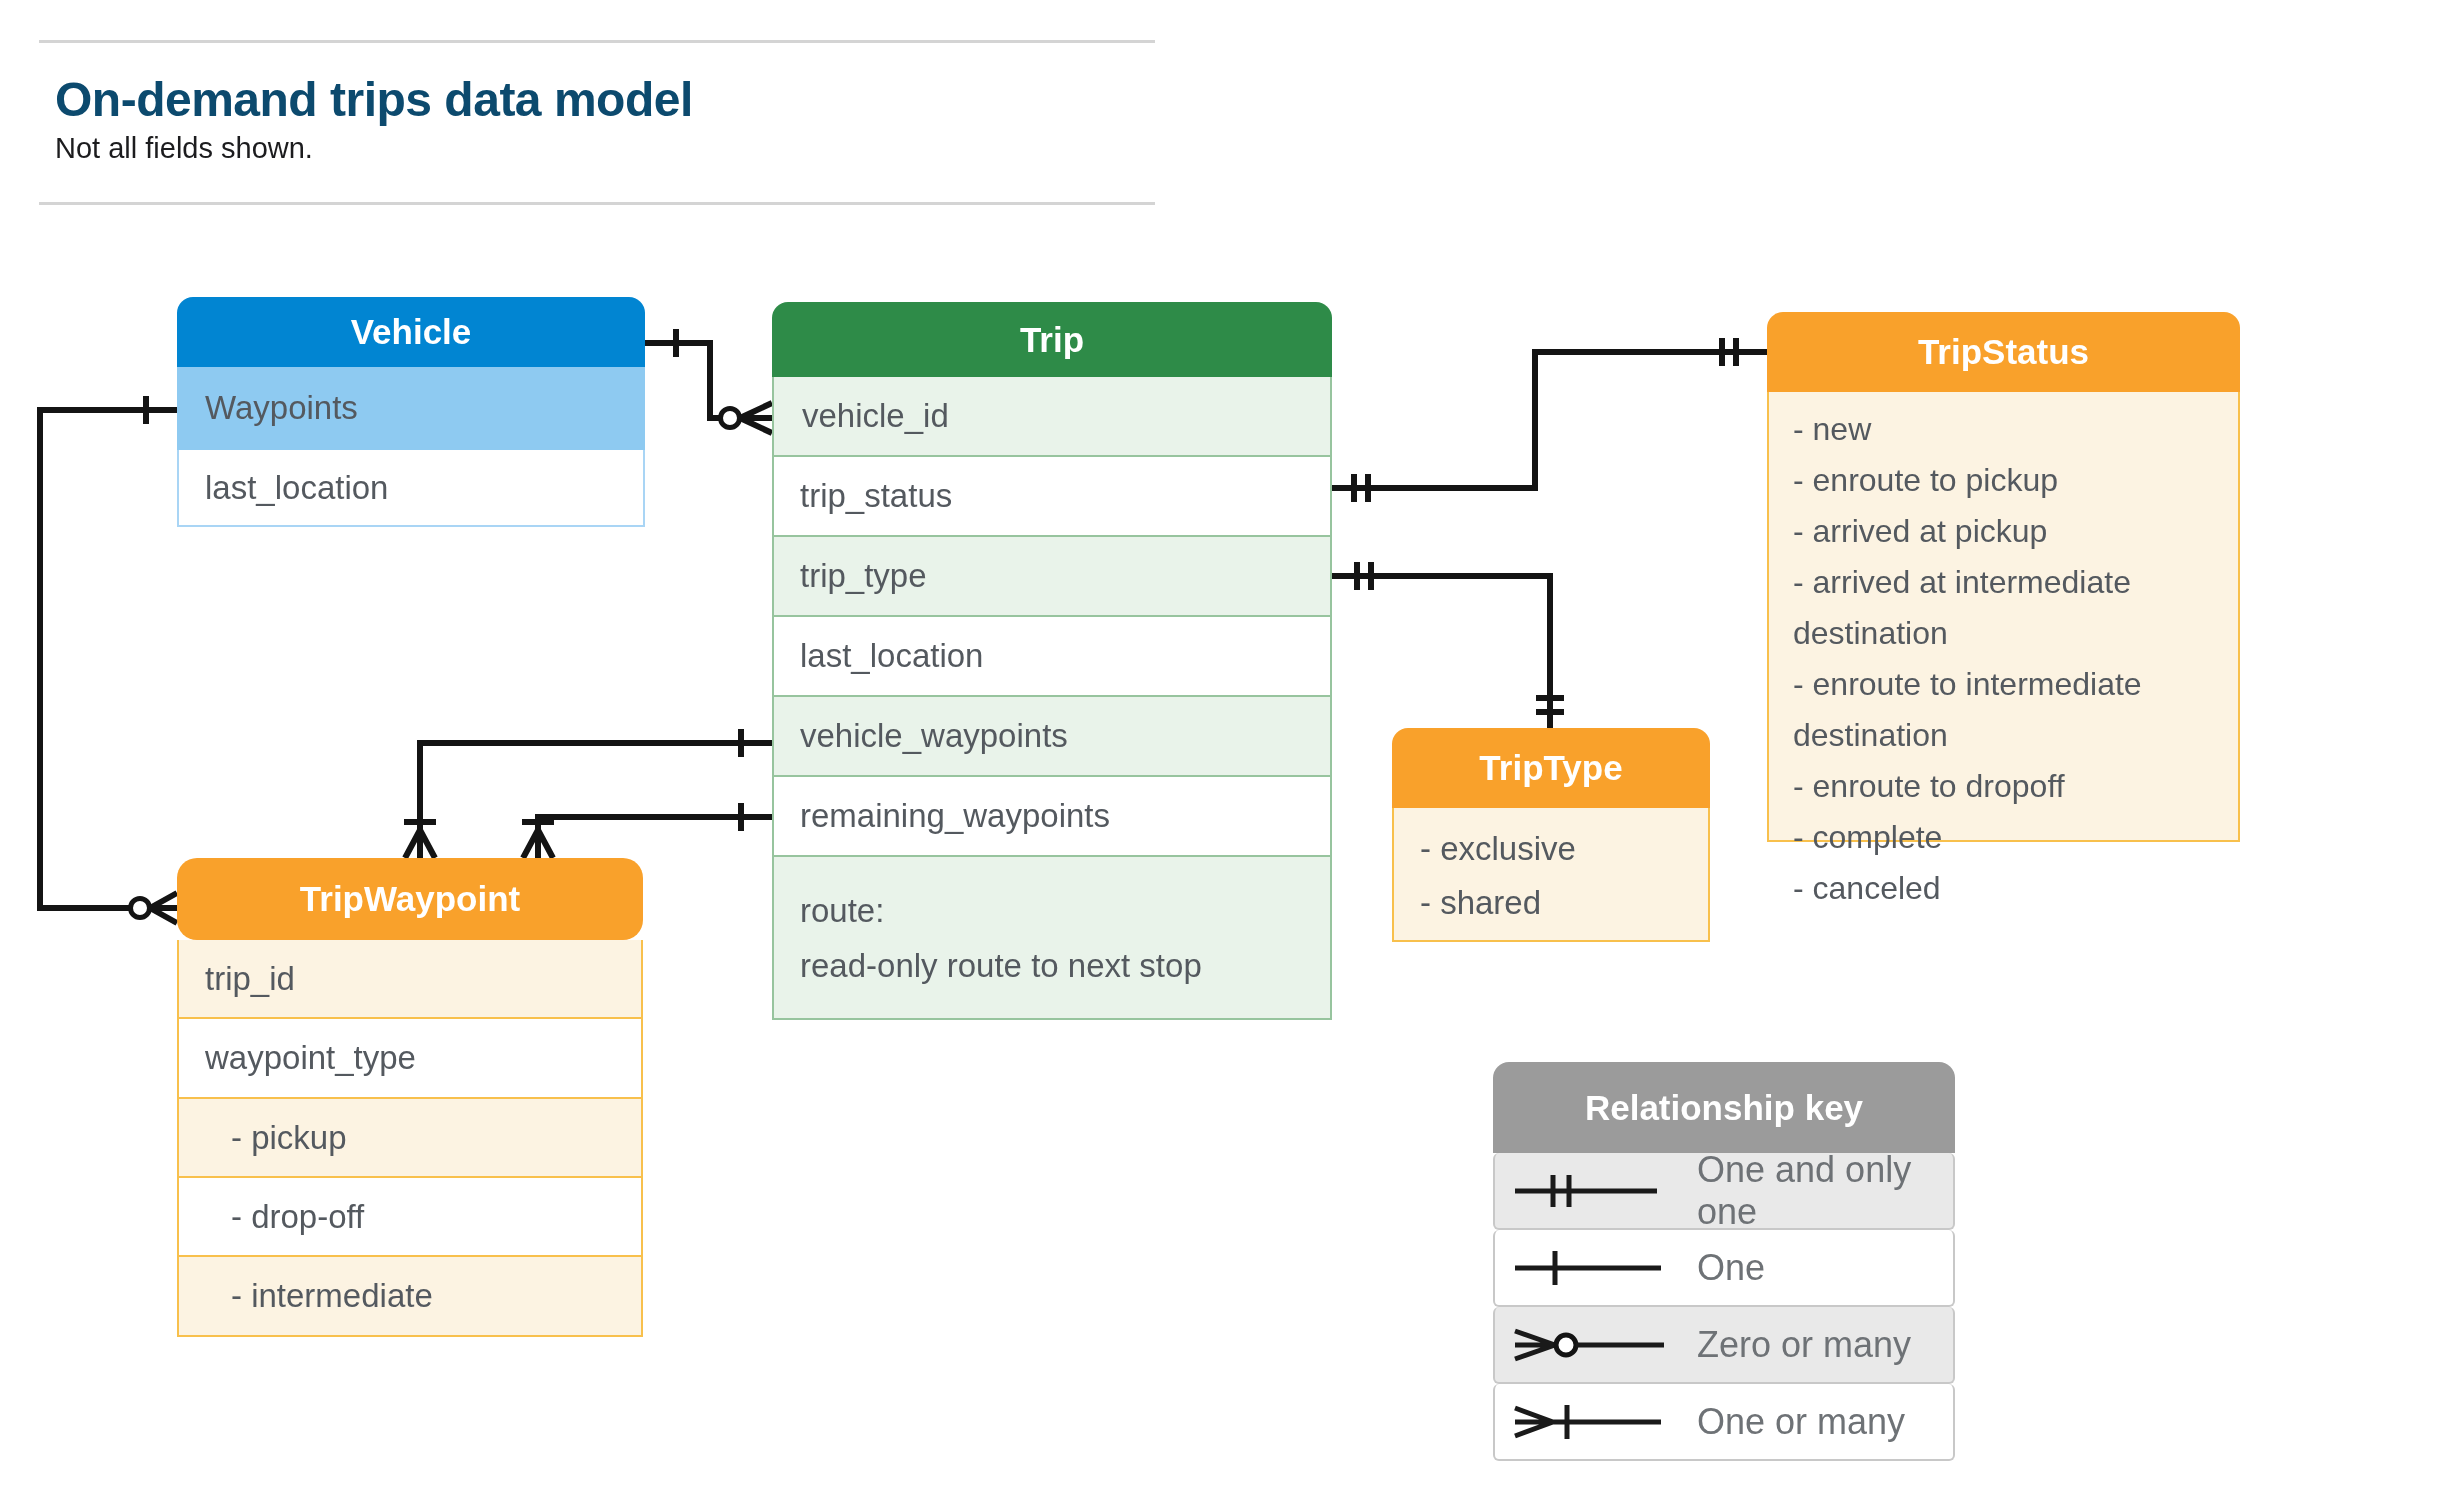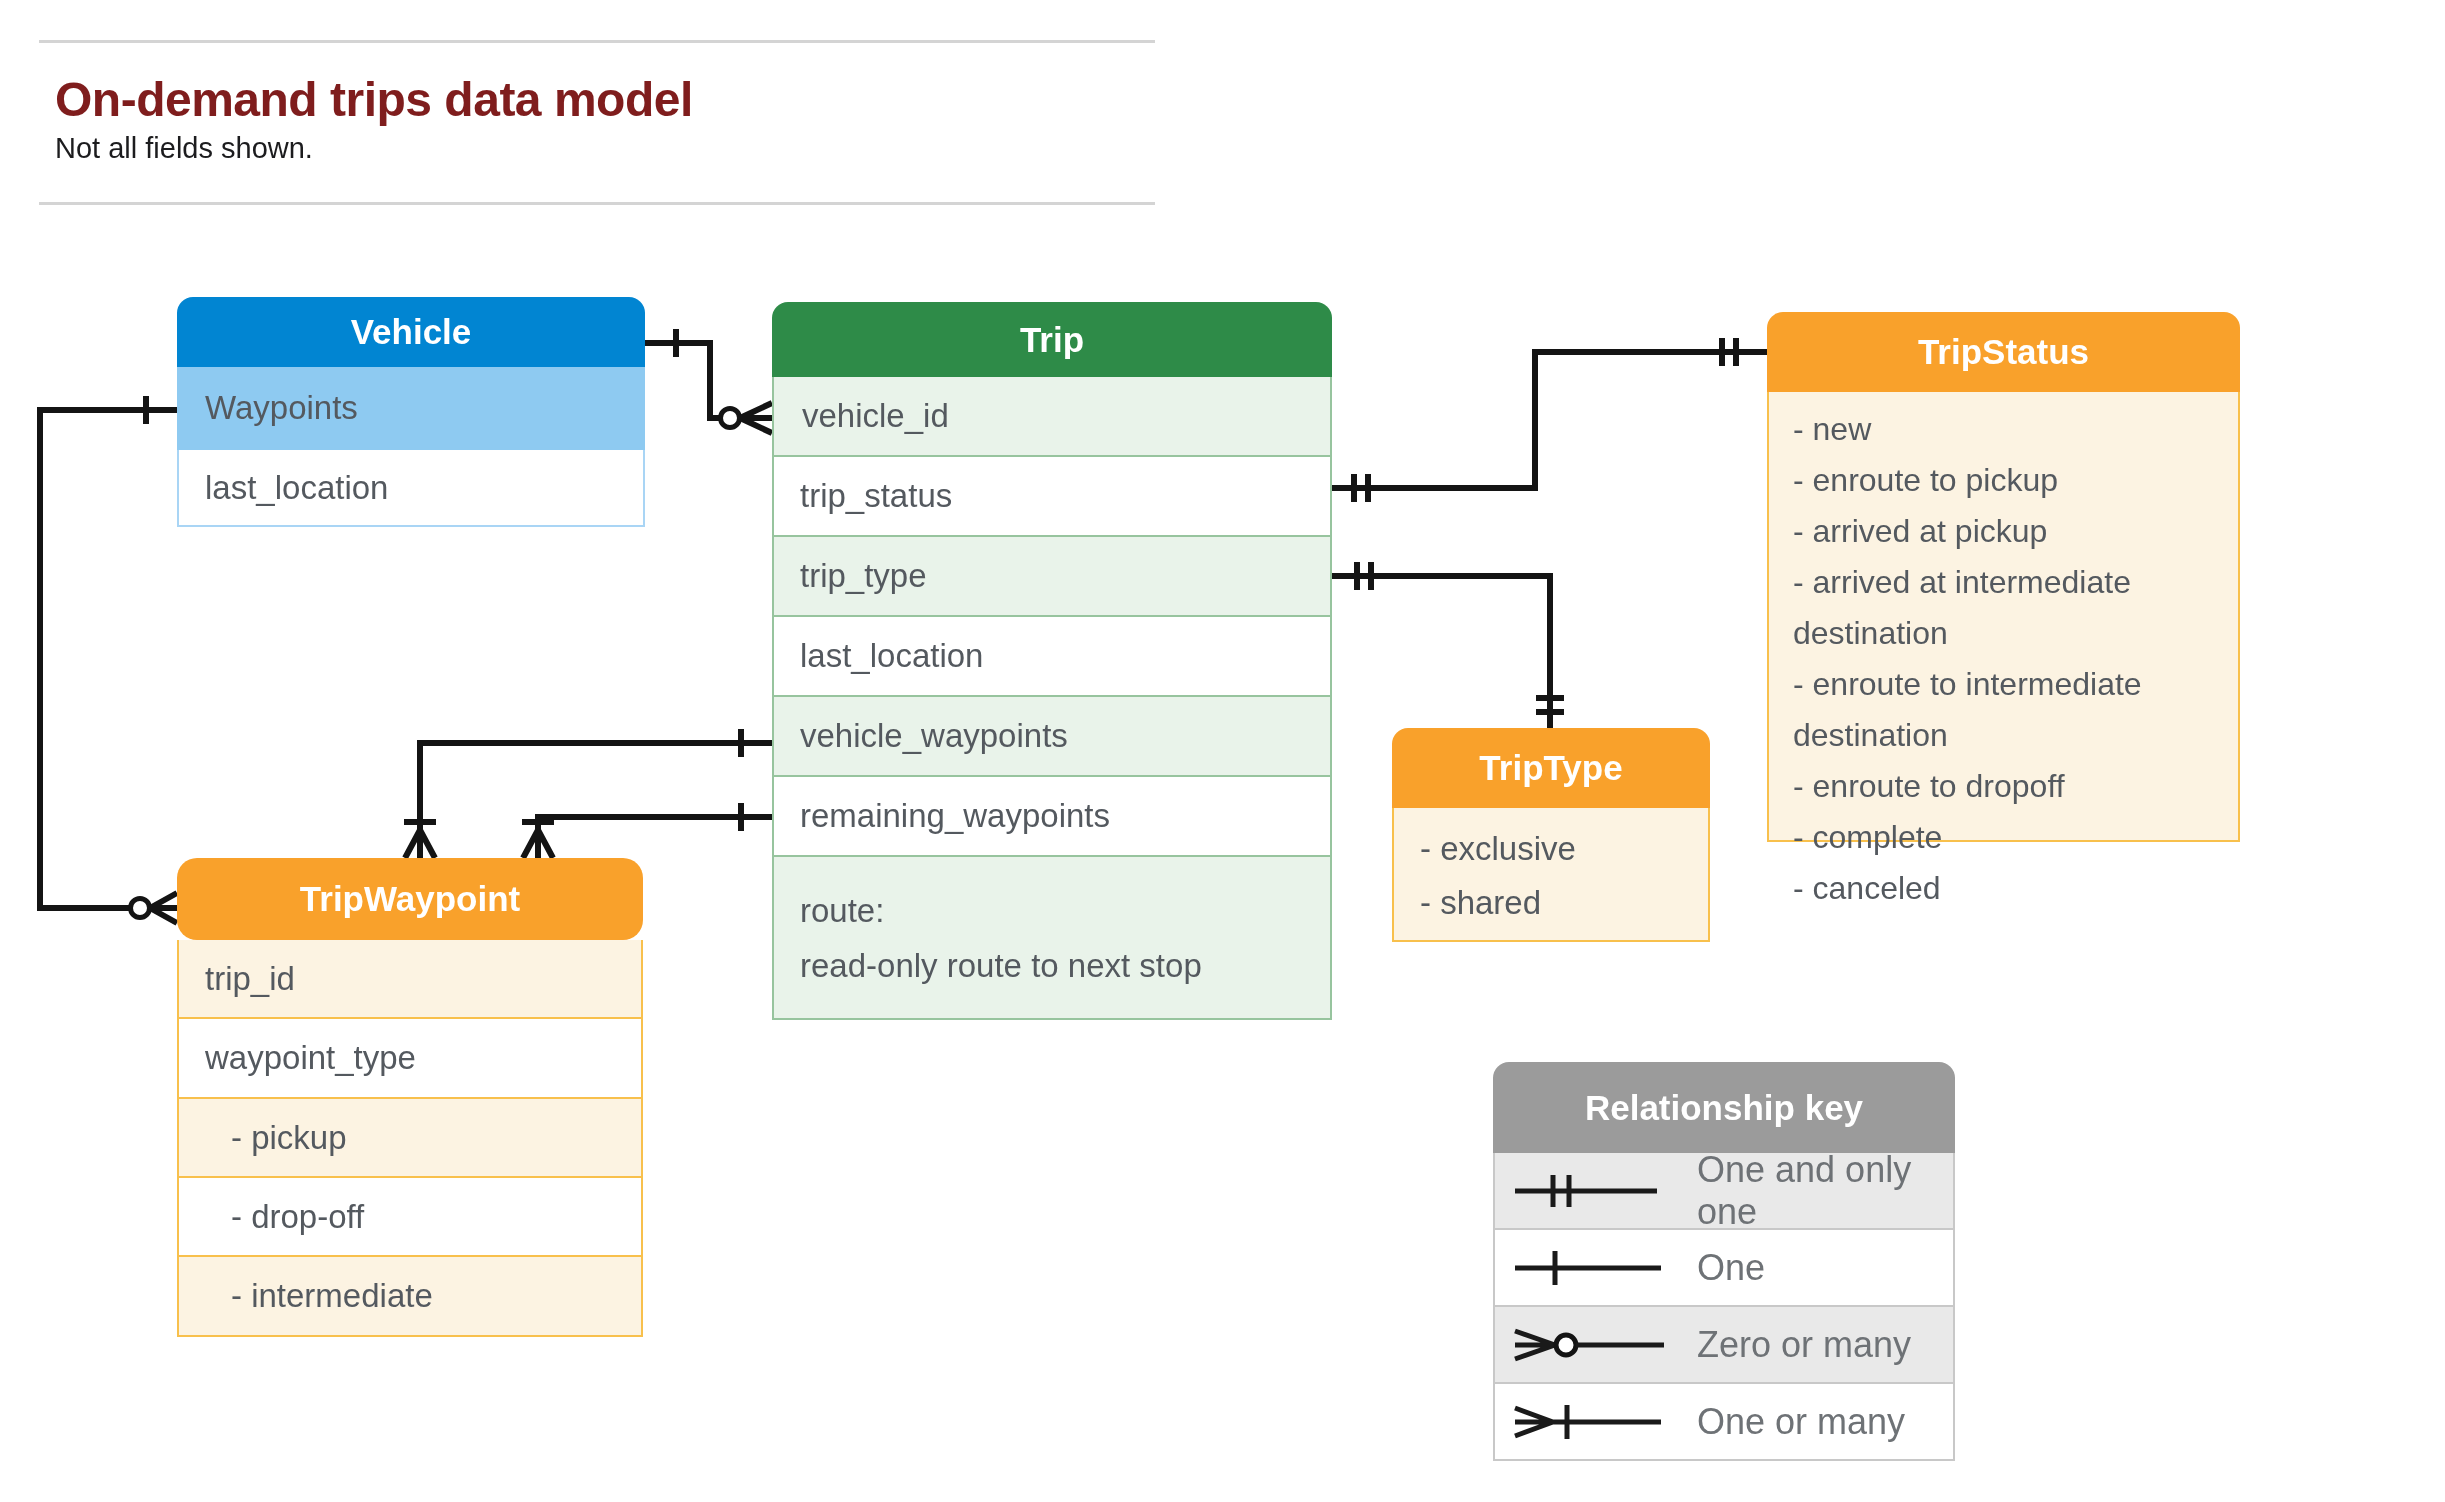--- a/index.html
+++ b/index.html
@@ -1,19 +1,19 @@
 <!DOCTYPE html>
 <html><head>
 <meta charset="utf-8">
 <style>
   html,body{margin:0;padding:0;background:#fff;}
   .canvas{position:relative;width:2445px;height:1502px;background:#fff;overflow:hidden;
           font-family:"Liberation Sans",sans-serif;}
   .divider{position:absolute;height:3px;background:#d4d4d4;}
-  .page-title{position:absolute;left:55px;top:72px;font-size:48px;font-weight:bold;color:#7f1d1d;margin:0;letter-spacing:-0.5px;}
+  .page-title{position:absolute;left:55px;top:72px;font-size:48px;font-weight:bold;color:#0c4a6e;margin:0;letter-spacing:-0.5px;}
   .page-subtitle{position:absolute;left:55px;top:132px;font-size:29px;color:#1c1c1e;margin:0;}
 
   .entity{position:absolute;box-sizing:border-box;z-index:2;}
   .hdr{display:flex;align-items:center;justify-content:center;color:#fff;font-weight:bold;
        font-size:35px;border-radius:16px 16px 0 0;box-sizing:border-box;}
   .row{display:flex;align-items:center;font-size:33px;color:#54595f;padding-left:26px;
        box-sizing:border-box;border-style:solid;border-width:0 2px 2px 2px;}
   .row.indent{padding-left:52px;}
   .multiline{display:block;box-sizing:border-box;border-style:solid;border-width:0 2px 2px 2px;
              font-size:33px;color:#54595f;padding:26px 0 0 26px;line-height:55px;}
@@ -29,21 +29,21 @@
   .trip .tint{background:#e9f3ea;}
 
   
   .orange .hdr{background:#f9a12b;}
   .orange .row,.orange .multiline{border-color:#f8c04c;}
   .orange .tint{background:#fcf3e2;}
 
   
   .legend .hdr{background:#9b9b9b;font-size:35px;}
   .legend .lrow{display:flex;align-items:center;box-sizing:border-box;
-                border-style:solid;border-width:0 2px 2px 2px;border-color:#c8c8c8;}
+                border-style:solid;border-width:0 2px 2px 2px;border-color:#c8c8c8;border-radius:6px;}
   .legend .lrow.tint{background:#e9e9e9;}
   .legend .sym{width:170px;height:44px;margin-left:14px;flex:0 0 auto;}
   .legend .lbl{font-size:36px;color:#6e7276;margin-left:18px;}
 
   svg.connectors{position:absolute;left:0;top:0;z-index:1;}
   .c{stroke:#141414;stroke-width:6;fill:none;}
   .cc{stroke:#141414;stroke-width:5;fill:#fff;}
   .ls{stroke:#1a1a1a;stroke-width:5;fill:none;}
 </style>
 </head>

